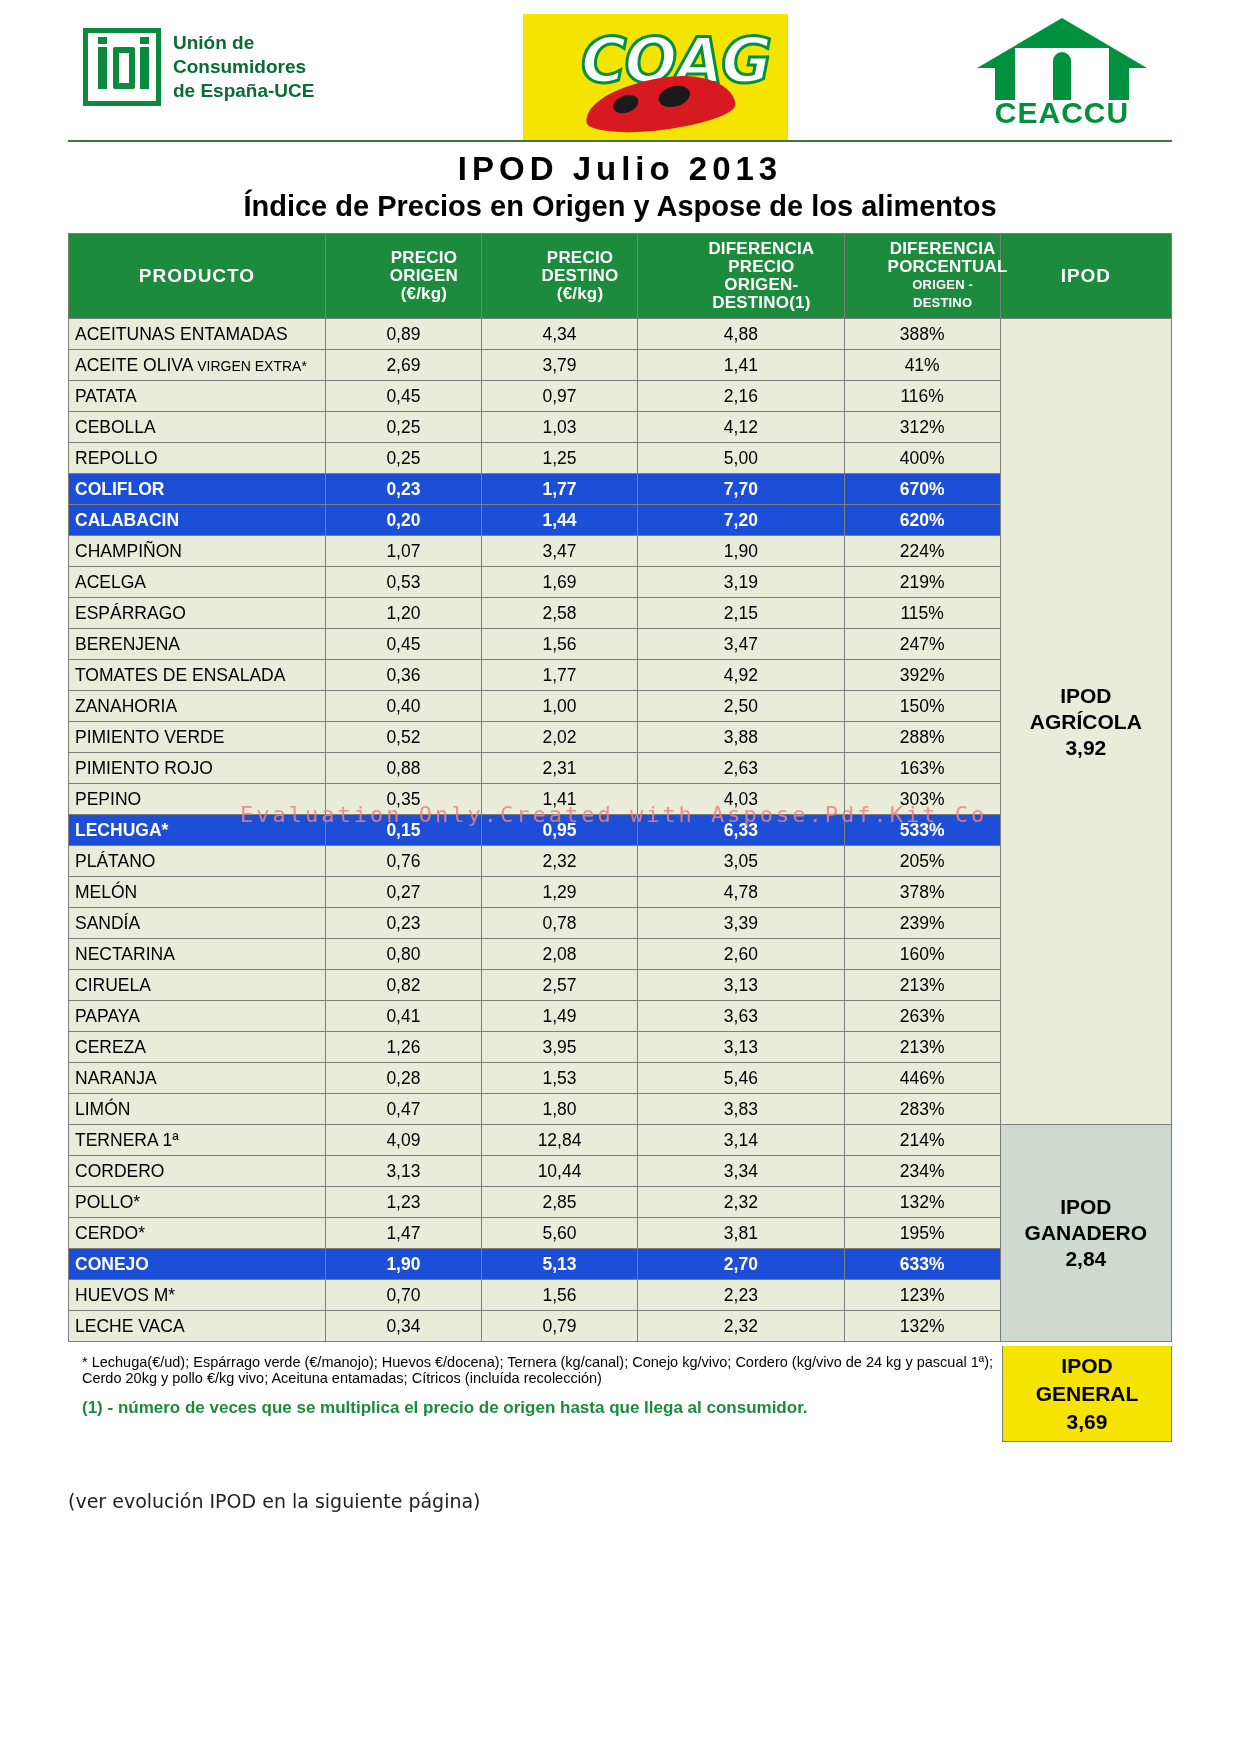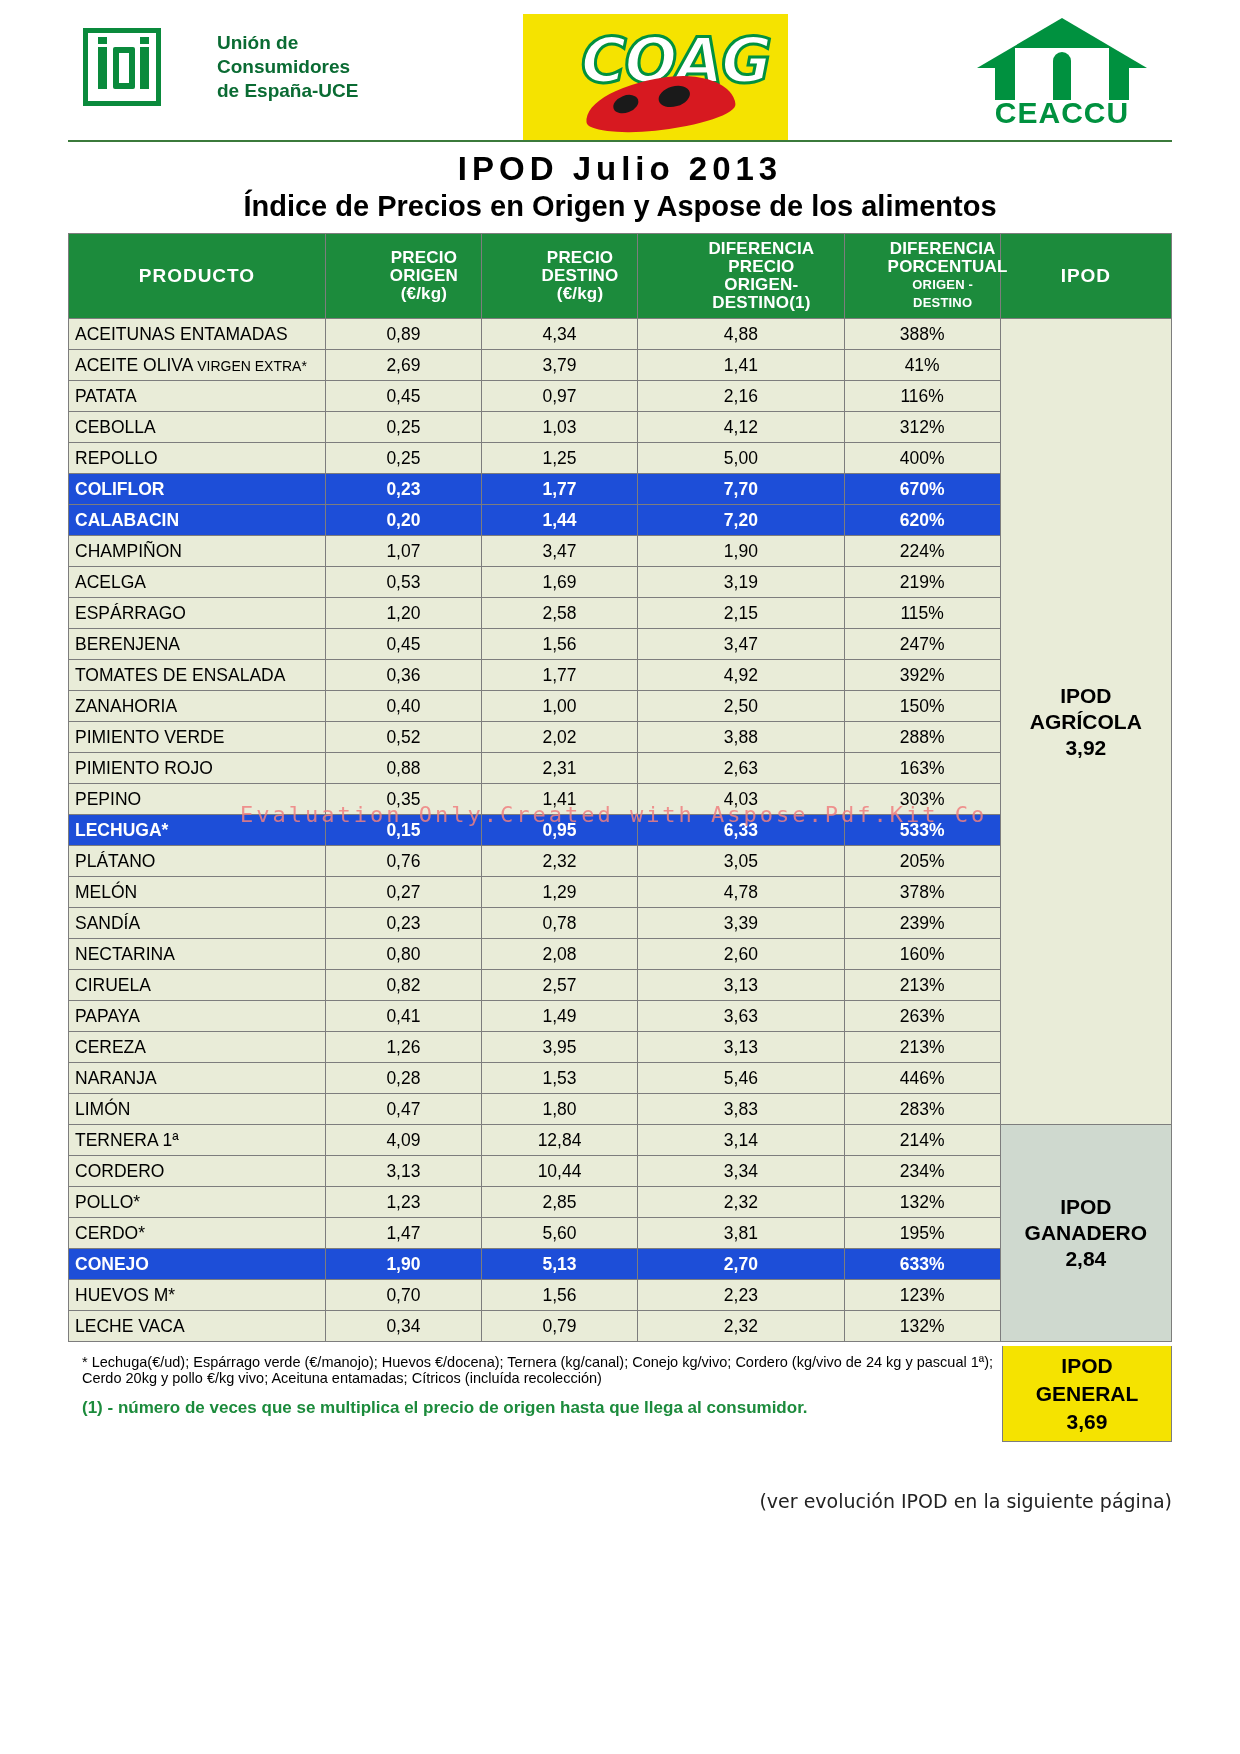--- a/index.html
+++ b/index.html
@@ -52,21 +52,20 @@
   .uce-mark .b2i { left: 31px; top: 20px; width: 10px; height: 30px; background: #fff; }
   .uce-mark .b3 { left: 52px; top: 14px; width: 9px; height: 42px; }
   .uce-mark .dot { left: 10px; top: 4px; width: 9px; height: 7px; }
   .uce-mark .dot2 { left: 52px; top: 4px; width: 9px; height: 7px; }
   .uce-text {
     font-family: "Liberation Sans", sans-serif;
     font-weight: bold;
     font-size: 19px;
     line-height: 24px;
     color: #0a6b33;
-    margin-left: 44px;
   }
 
   .logo-coag {
     position: absolute;
     left: 455px;
     top: 14px;
     width: 265px;
     height: 126px;
     background: #f5e300;
     overflow: hidden;
@@ -284,21 +283,21 @@
     border-top: none;
     box-sizing: border-box;
     text-align: center;
     font-weight: bold;
     font-size: 21px;
     line-height: 28px;
     padding-top: 6px;
     font-family: "Liberation Sans", sans-serif;
   }
   .footer-note {
-    text-align: right;
+    text-align: left;
     margin-top: 72px;
     font-family: "DejaVu Sans", sans-serif;
     font-size: 19px;
     color: #222;
   }
 
   
   .watermark {
     position: absolute;
     left: 240px;

